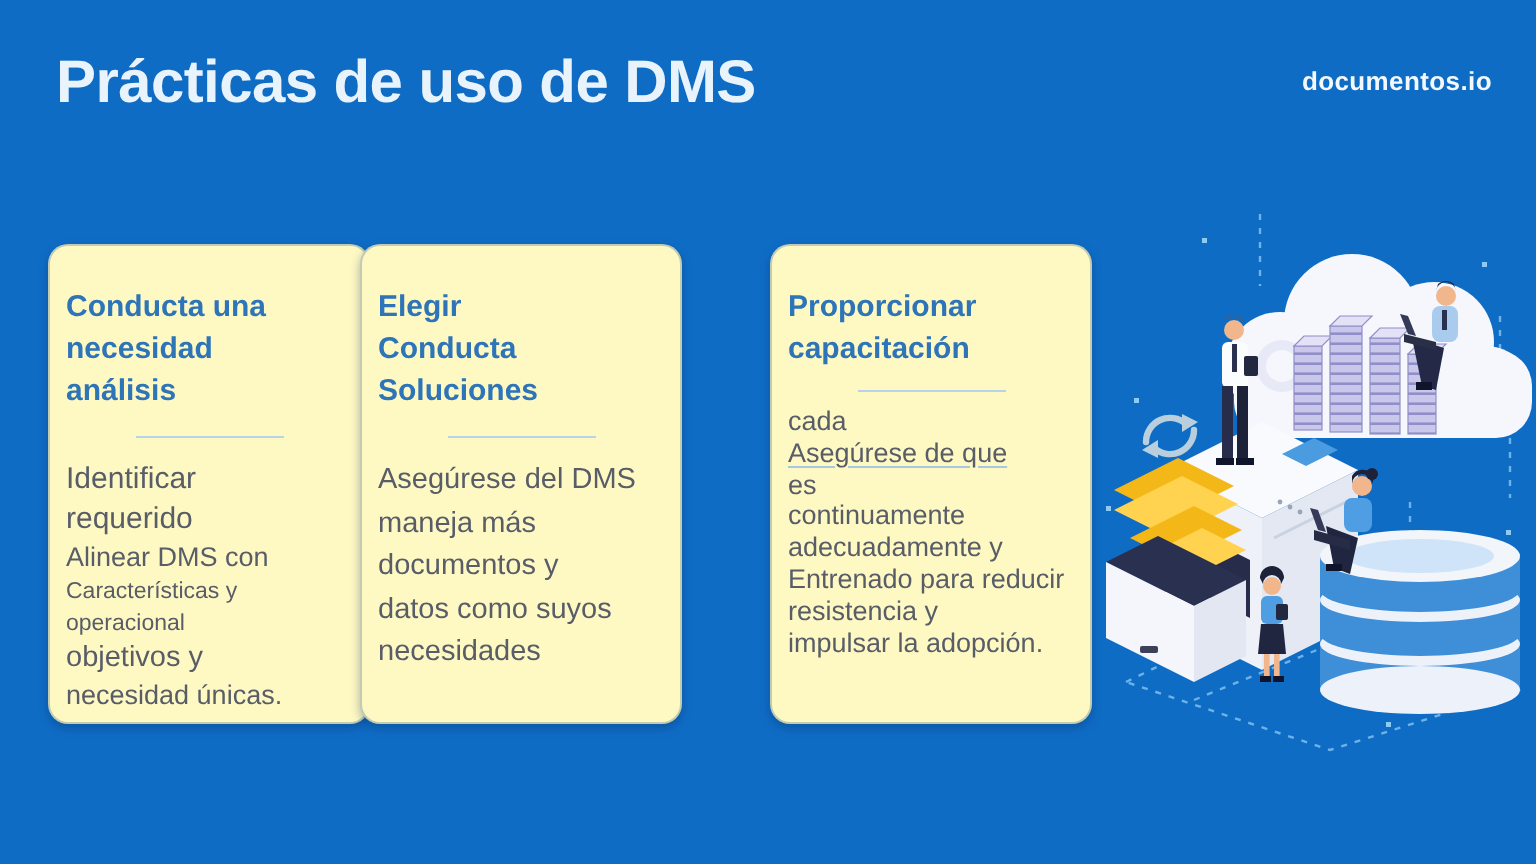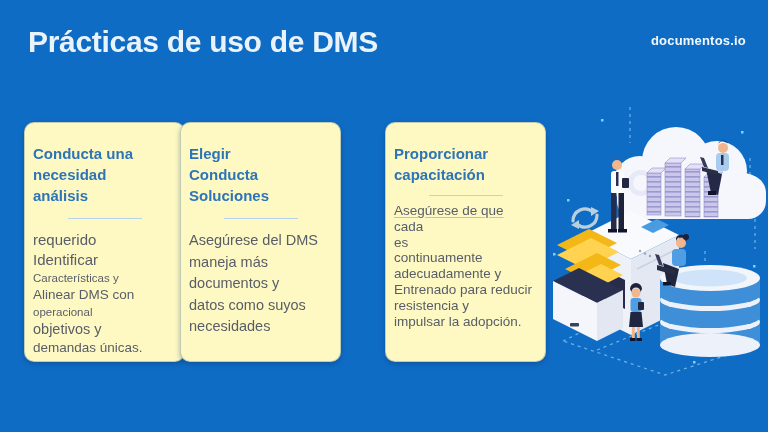--- a/index.html
+++ b/index.html
@@ -50,27 +50,27 @@
   <div class="brand">documentos.io</div>
 
   <div class="card c1">
     <div class="heading">
         <div class="line">Conducta una</div>
         <div class="line">necesidad</div>
         <div class="line">análisis</div>
       </div>
     <div class="divider"></div>
     <div class="body">
+        <div class="line sz-a">Identificar</div>
         <div class="line sz-a">requerido</div>
-        <div class="line sz-a">Identificar</div>
+        <div class="line sz-c">Alinear DMS con</div>
         <div class="line sz-b">Características y</div>
-        <div class="line sz-c">Alinear DMS con</div>
         <div class="line sz-b">operacional</div>
         <div class="line sz-d">objetivos y</div>
-        <div class="line sz-c">demandas únicas.</div>
+        <div class="line sz-c">necesidad únicas.</div>
       </div>
   </div>
 
   <div class="card c2">
     <div class="heading">
         <div class="line">Elegir</div>
         <div class="line">Conducta</div>
         <div class="line">Soluciones</div>
       </div>
     <div class="divider"></div>
@@ -83,22 +83,22 @@
       </div>
   </div>
 
   <div class="card c3">
     <div class="heading">
         <div class="line">Proporcionar</div>
         <div class="line">capacitación</div>
       </div>
     <div class="divider"></div>
     <div class="body">
+        <div class="line">cada</div>
         <div class="line u">Asegúrese de que</div>
-        <div class="line">cada</div>
         <div class="line">es</div>
         <div class="line">continuamente</div>
         <div class="line">adecuadamente y</div>
         <div class="line">Entrenado para reducir</div>
         <div class="line">resistencia y</div>
         <div class="line">impulsar la adopción.</div>
       </div>
   </div>
 
   <svg class="illustration" viewBox="0 0 223 275" xmlns="http://www.w3.org/2000/svg">

